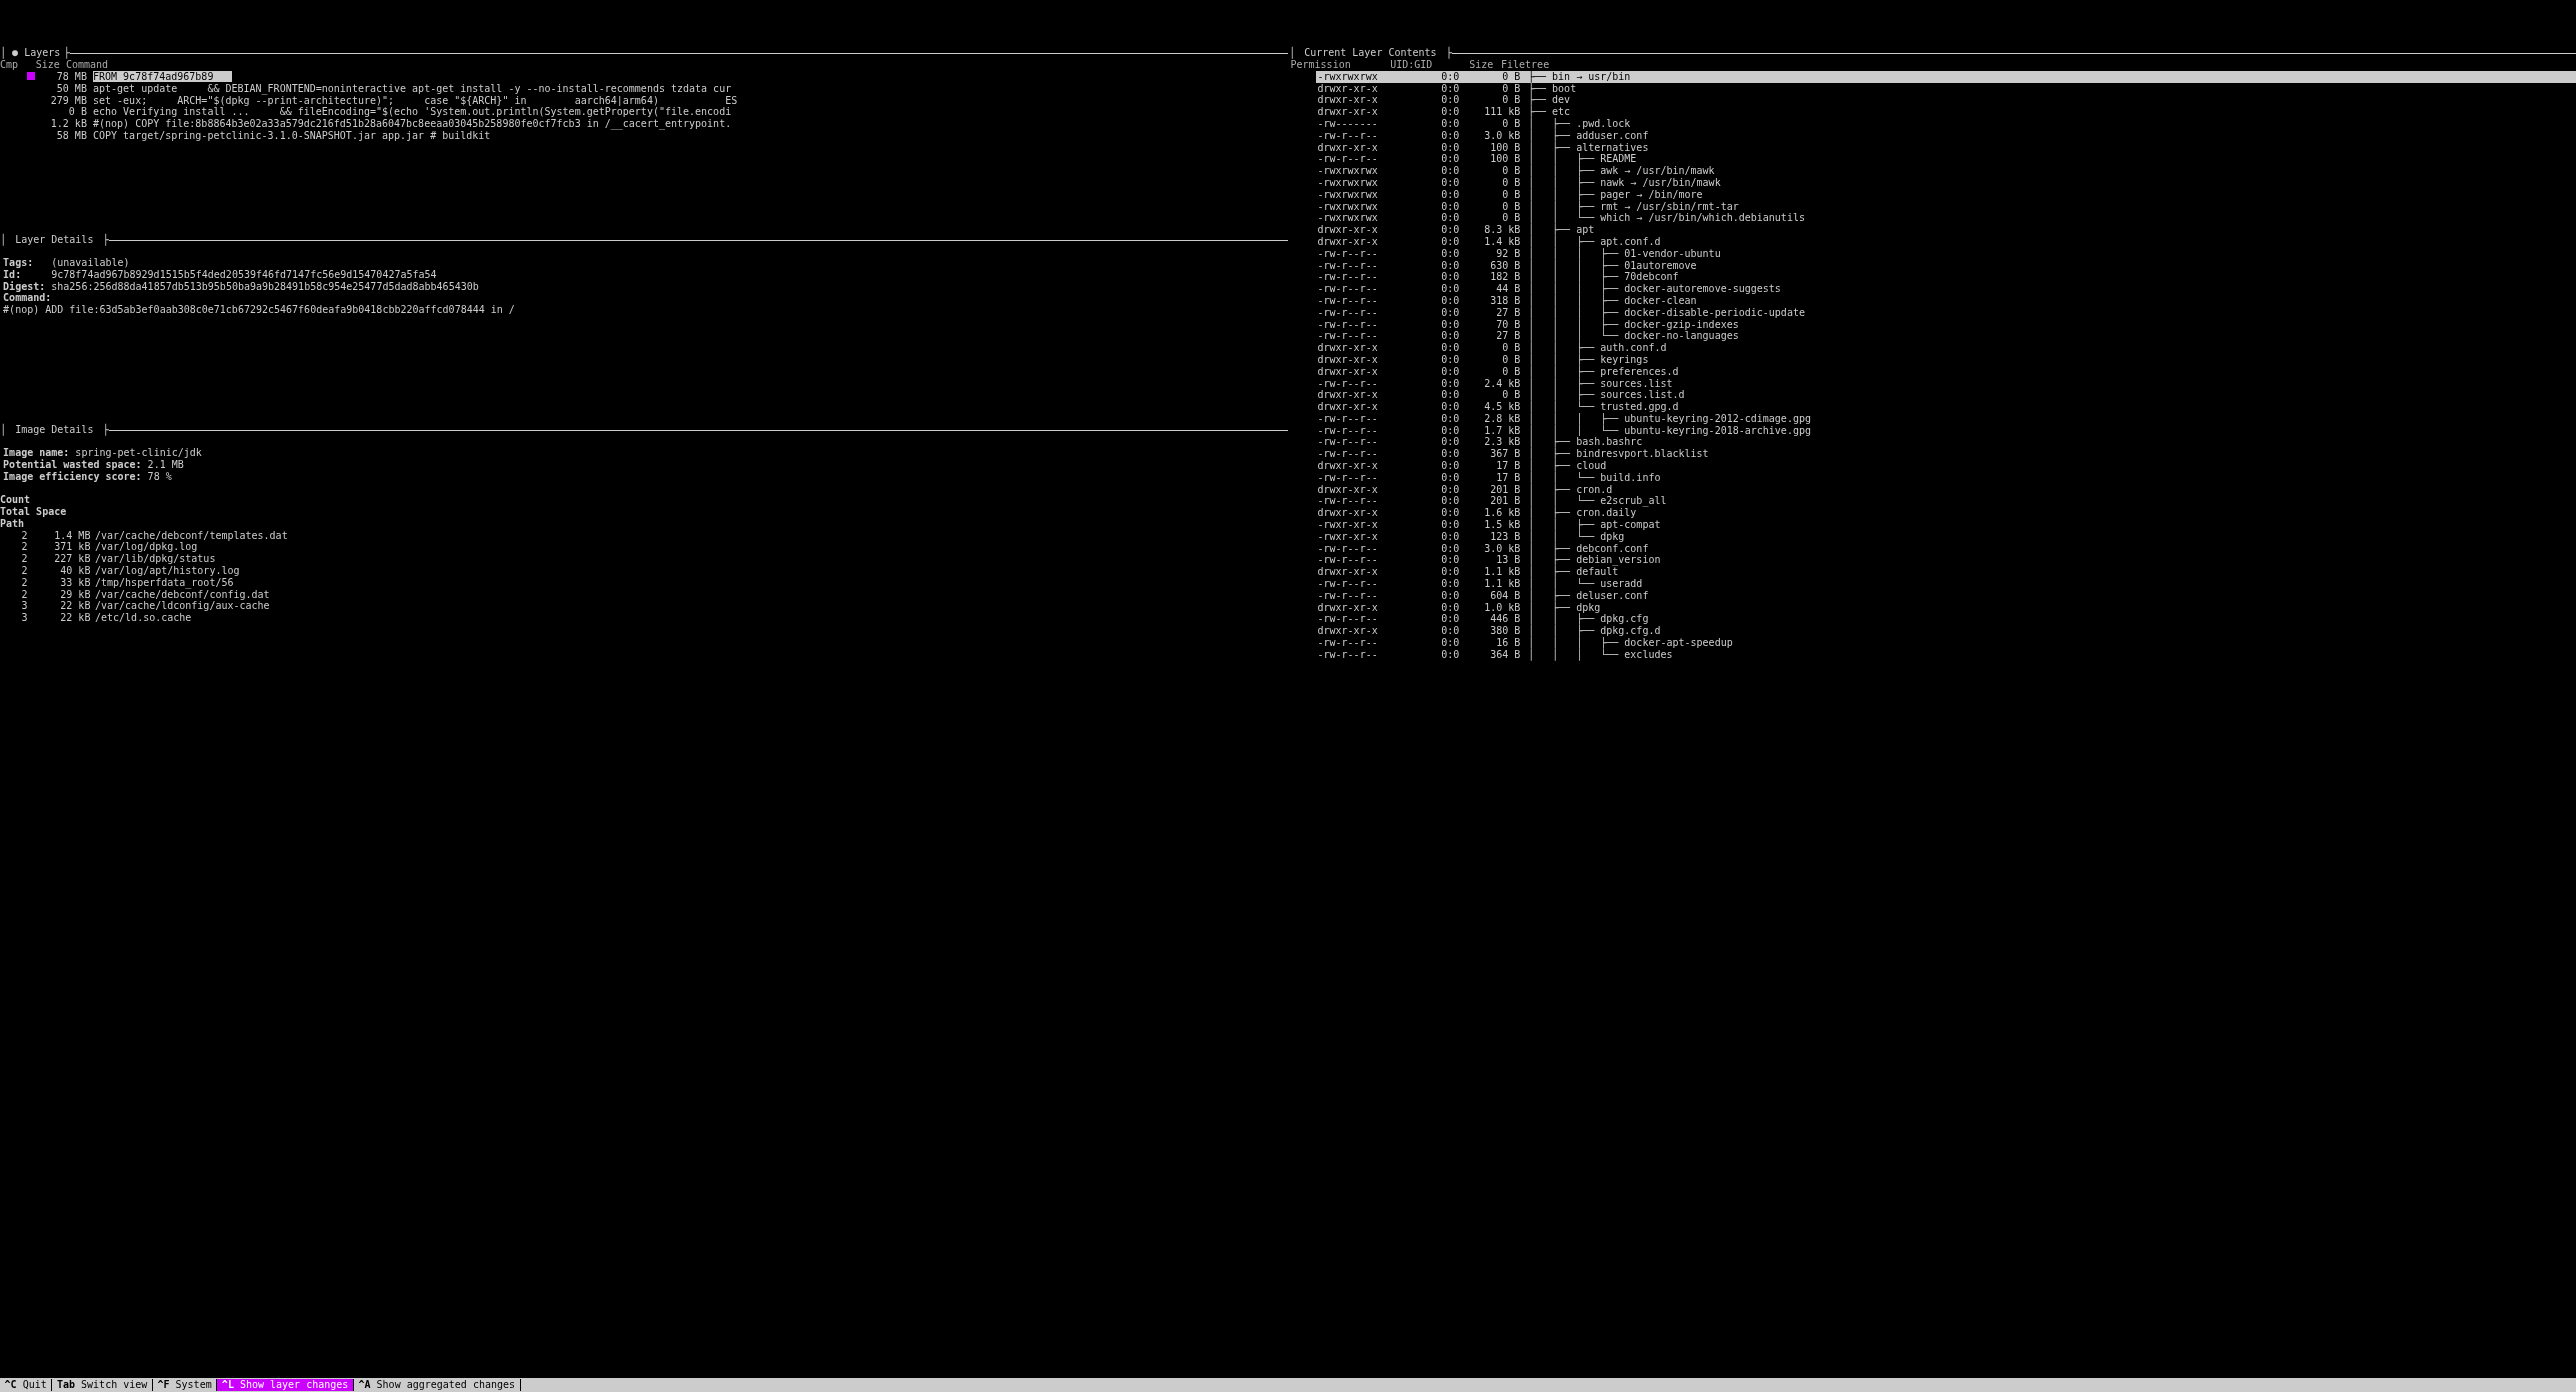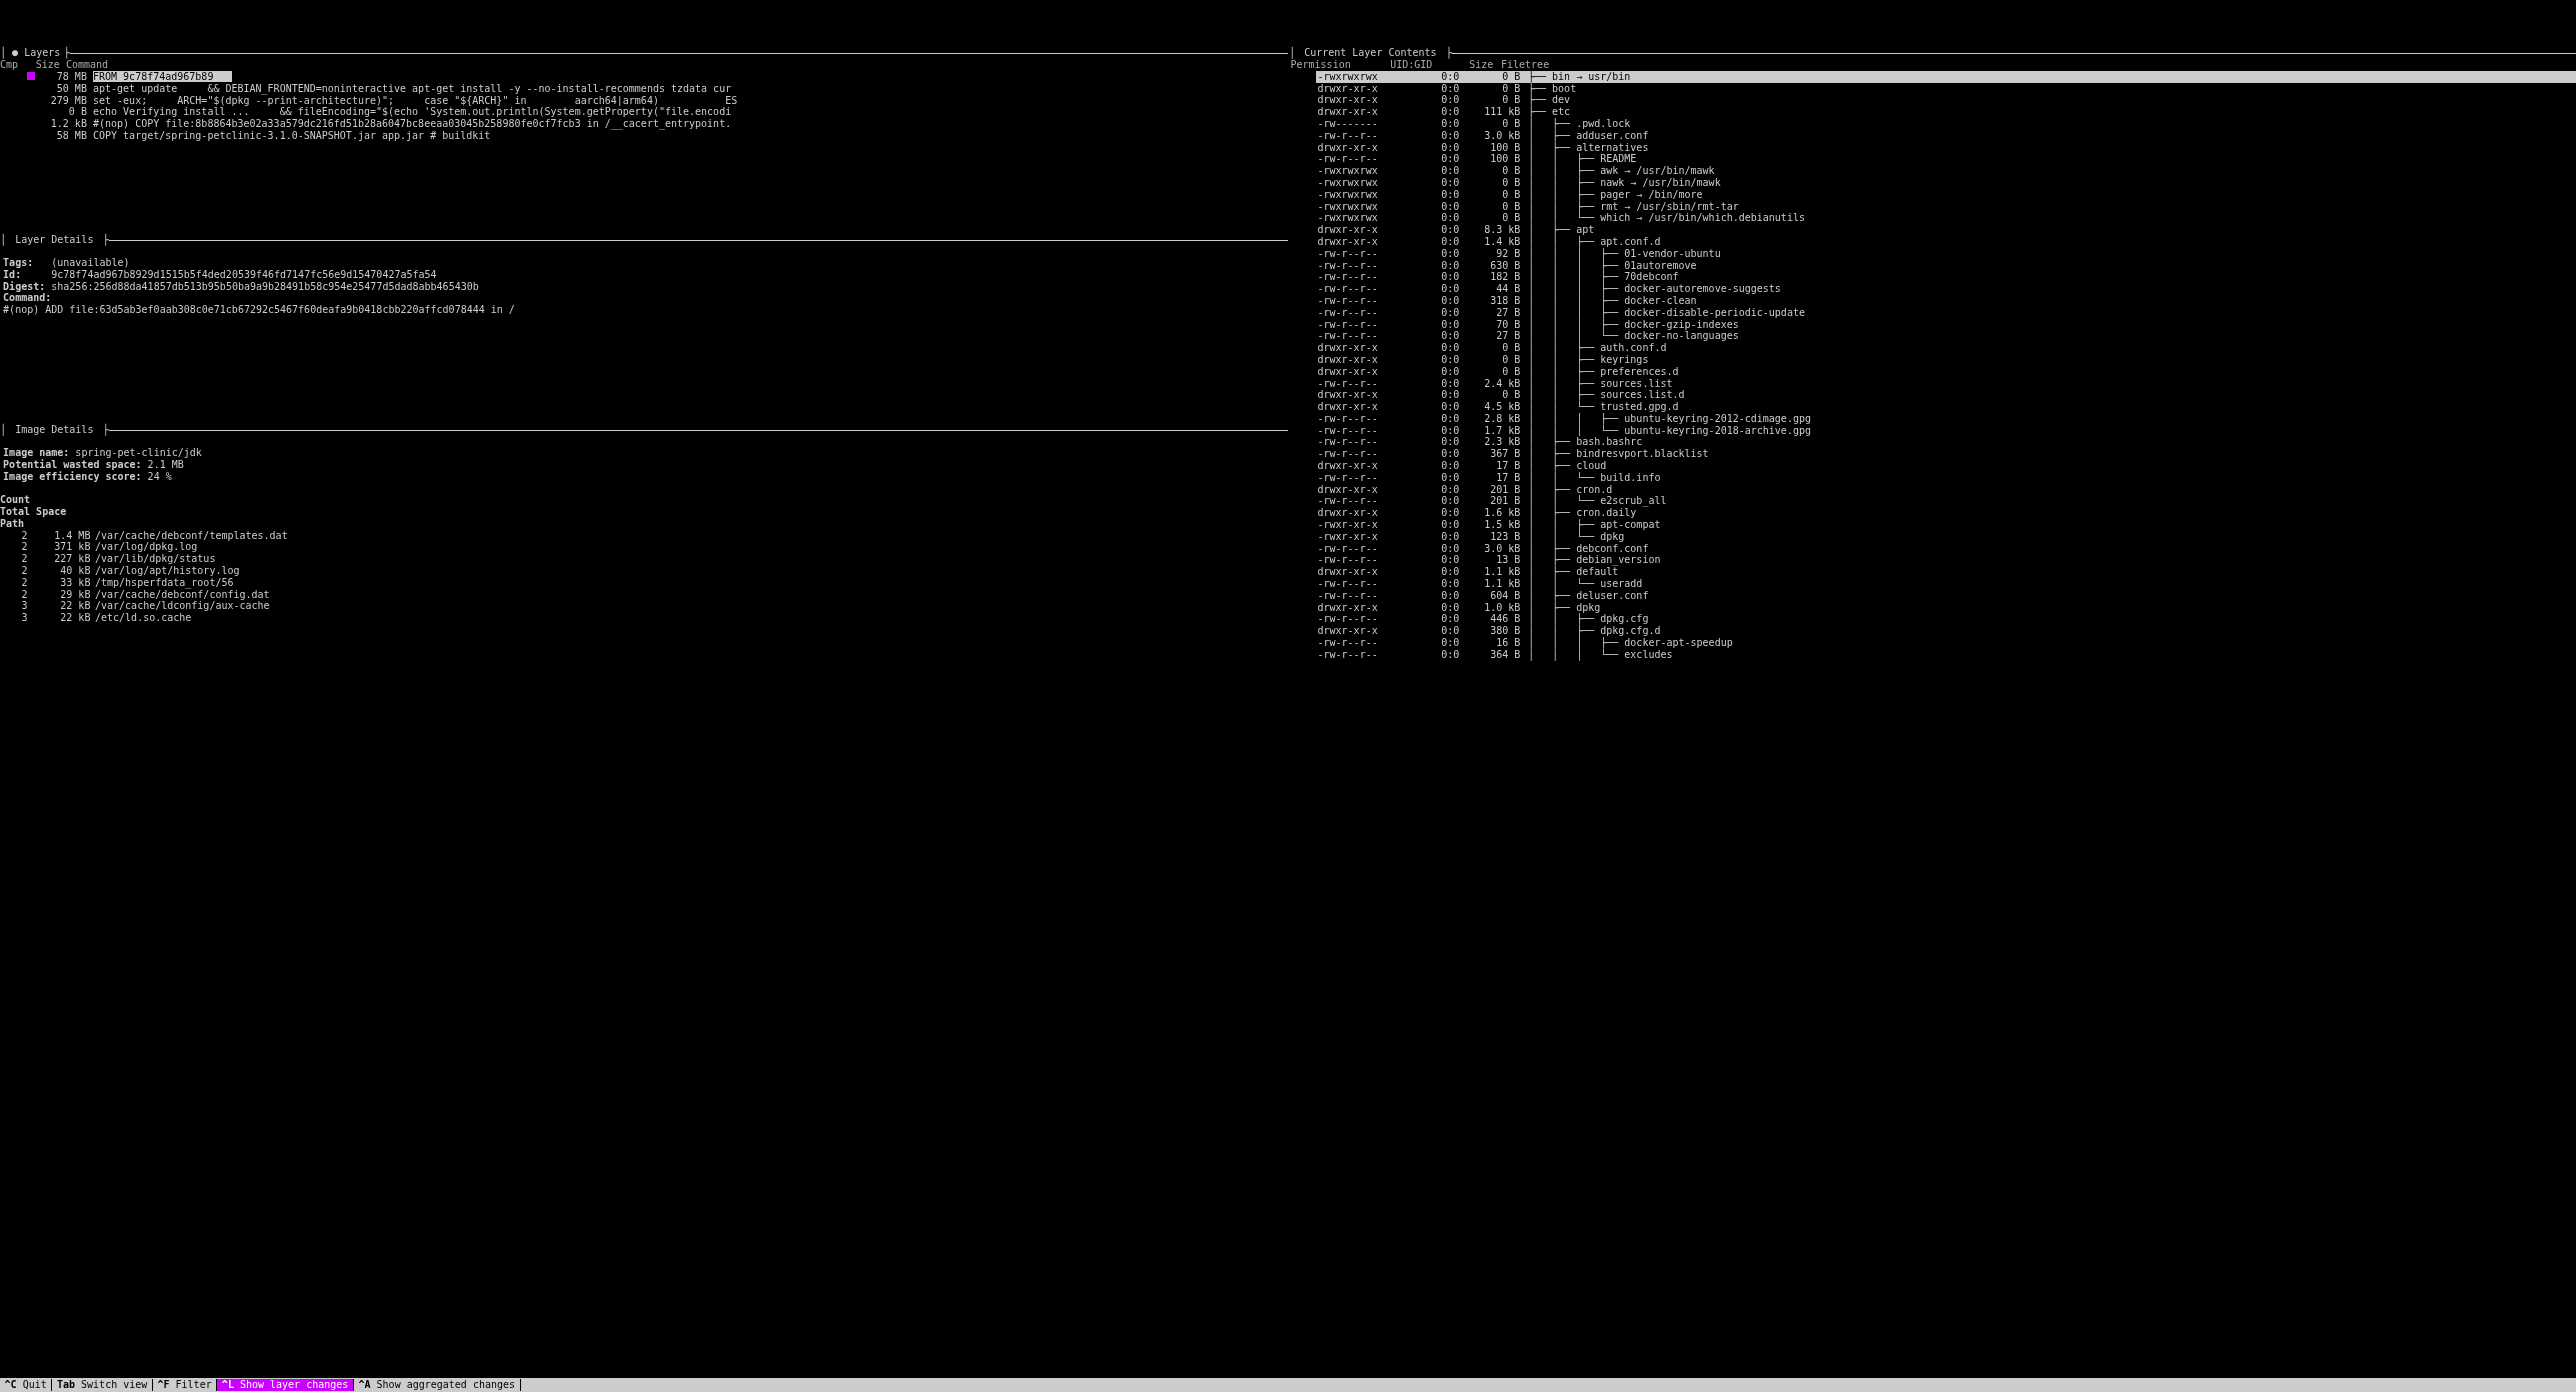--- a/index.html
+++ b/index.html
@@ -110,21 +110,21 @@
     <div class="kv">#(nop) ADD file:63d5ab3ef0aab308c0e71cb67292c5467f60deafa9b0418cbb220affcd078444 in /</div>
 
     <div style="height:108px"></div>
 
     <div class="titlebar">
       <span>│ </span><span class="section-title">Image Details</span><span> ├</span><span class="rule"></span>
     </div>
     <div style="height:11.5px"></div>
     <div class="kv"><span class="kv-label">Image name:</span> <span>spring-pet-clinic/jdk</span></div>
     <div class="kv"><span class="kv-label">Potential wasted space:</span> <span>2.1 MB</span></div>
-    <div class="kv"><span class="kv-label">Image efficiency score:</span> <span>24 %</span></div>
+    <div class="kv"><span class="kv-label">Image efficiency score:</span> <span>78 %</span></div>
     <div style="height:11.5px"></div>
     <div class="waste-row waste-hdr">
       <span class="w-count">Count</span>
       <span class="w-space">Total Space</span>
       <span class="w-path">Path</span>
     </div>
     <div id="waste-body"><div class="waste-row"><span class="w-count">2</span><span class="w-space">1.4 MB</span><span class="w-path">/var/cache/debconf/templates.dat</span></div><div class="waste-row"><span class="w-count">2</span><span class="w-space">371 kB</span><span class="w-path">/var/log/dpkg.log</span></div><div class="waste-row"><span class="w-count">2</span><span class="w-space">227 kB</span><span class="w-path">/var/lib/dpkg/status</span></div><div class="waste-row"><span class="w-count">2</span><span class="w-space">40 kB</span><span class="w-path">/var/log/apt/history.log</span></div><div class="waste-row"><span class="w-count">2</span><span class="w-space">33 kB</span><span class="w-path">/tmp/hsperfdata_root/56</span></div><div class="waste-row"><span class="w-count">2</span><span class="w-space">29 kB</span><span class="w-path">/var/cache/debconf/config.dat</span></div><div class="waste-row"><span class="w-count">3</span><span class="w-space">22 kB</span><span class="w-path">/var/cache/ldconfig/aux-cache</span></div><div class="waste-row"><span class="w-count">3</span><span class="w-space">22 kB</span><span class="w-path">/etc/ld.so.cache</span></div></div>
   </div>
 
   <div class="right">
@@ -137,20 +137,20 @@
       <span class="r-size">Size</span>
       <span class="r-tree">Filetree</span>
     </div>
     <div id="contents-body" class="contents-body"><div class="filerow sel"><span class="r-perm">-rwxrwxrwx</span><span class="r-uid">0:0</span><span class="r-size">0 B</span><span class="r-tree">├── bin → usr/bin</span></div><div class="filerow"><span class="r-perm">drwxr-xr-x</span><span class="r-uid">0:0</span><span class="r-size">0 B</span><span class="r-tree">├── boot</span></div><div class="filerow"><span class="r-perm">drwxr-xr-x</span><span class="r-uid">0:0</span><span class="r-size">0 B</span><span class="r-tree">├── dev</span></div><div class="filerow"><span class="r-perm">drwxr-xr-x</span><span class="r-uid">0:0</span><span class="r-size">111 kB</span><span class="r-tree">├── etc</span></div><div class="filerow"><span class="r-perm">-rw-------</span><span class="r-uid">0:0</span><span class="r-size">0 B</span><span class="r-tree">│   ├── .pwd.lock</span></div><div class="filerow"><span class="r-perm">-rw-r--r--</span><span class="r-uid">0:0</span><span class="r-size">3.0 kB</span><span class="r-tree">│   ├── adduser.conf</span></div><div class="filerow"><span class="r-perm">drwxr-xr-x</span><span class="r-uid">0:0</span><span class="r-size">100 B</span><span class="r-tree">│   ├── alternatives</span></div><div class="filerow"><span class="r-perm">-rw-r--r--</span><span class="r-uid">0:0</span><span class="r-size">100 B</span><span class="r-tree">│   │   ├── README</span></div><div class="filerow"><span class="r-perm">-rwxrwxrwx</span><span class="r-uid">0:0</span><span class="r-size">0 B</span><span class="r-tree">│   │   ├── awk → /usr/bin/mawk</span></div><div class="filerow"><span class="r-perm">-rwxrwxrwx</span><span class="r-uid">0:0</span><span class="r-size">0 B</span><span class="r-tree">│   │   ├── nawk → /usr/bin/mawk</span></div><div class="filerow"><span class="r-perm">-rwxrwxrwx</span><span class="r-uid">0:0</span><span class="r-size">0 B</span><span class="r-tree">│   │   ├── pager → /bin/more</span></div><div class="filerow"><span class="r-perm">-rwxrwxrwx</span><span class="r-uid">0:0</span><span class="r-size">0 B</span><span class="r-tree">│   │   ├── rmt → /usr/sbin/rmt-tar</span></div><div class="filerow"><span class="r-perm">-rwxrwxrwx</span><span class="r-uid">0:0</span><span class="r-size">0 B</span><span class="r-tree">│   │   └── which → /usr/bin/which.debianutils</span></div><div class="filerow"><span class="r-perm">drwxr-xr-x</span><span class="r-uid">0:0</span><span class="r-size">8.3 kB</span><span class="r-tree">│   ├── apt</span></div><div class="filerow"><span class="r-perm">drwxr-xr-x</span><span class="r-uid">0:0</span><span class="r-size">1.4 kB</span><span class="r-tree">│   │   ├── apt.conf.d</span></div><div class="filerow"><span class="r-perm">-rw-r--r--</span><span class="r-uid">0:0</span><span class="r-size">92 B</span><span class="r-tree">│   │   │   ├── 01-vendor-ubuntu</span></div><div class="filerow"><span class="r-perm">-rw-r--r--</span><span class="r-uid">0:0</span><span class="r-size">630 B</span><span class="r-tree">│   │   │   ├── 01autoremove</span></div><div class="filerow"><span class="r-perm">-rw-r--r--</span><span class="r-uid">0:0</span><span class="r-size">182 B</span><span class="r-tree">│   │   │   ├── 70debconf</span></div><div class="filerow"><span class="r-perm">-rw-r--r--</span><span class="r-uid">0:0</span><span class="r-size">44 B</span><span class="r-tree">│   │   │   ├── docker-autoremove-suggests</span></div><div class="filerow"><span class="r-perm">-rw-r--r--</span><span class="r-uid">0:0</span><span class="r-size">318 B</span><span class="r-tree">│   │   │   ├── docker-clean</span></div><div class="filerow"><span class="r-perm">-rw-r--r--</span><span class="r-uid">0:0</span><span class="r-size">27 B</span><span class="r-tree">│   │   │   ├── docker-disable-periodic-update</span></div><div class="filerow"><span class="r-perm">-rw-r--r--</span><span class="r-uid">0:0</span><span class="r-size">70 B</span><span class="r-tree">│   │   │   ├── docker-gzip-indexes</span></div><div class="filerow"><span class="r-perm">-rw-r--r--</span><span class="r-uid">0:0</span><span class="r-size">27 B</span><span class="r-tree">│   │   │   └── docker-no-languages</span></div><div class="filerow"><span class="r-perm">drwxr-xr-x</span><span class="r-uid">0:0</span><span class="r-size">0 B</span><span class="r-tree">│   │   ├── auth.conf.d</span></div><div class="filerow"><span class="r-perm">drwxr-xr-x</span><span class="r-uid">0:0</span><span class="r-size">0 B</span><span class="r-tree">│   │   ├── keyrings</span></div><div class="filerow"><span class="r-perm">drwxr-xr-x</span><span class="r-uid">0:0</span><span class="r-size">0 B</span><span class="r-tree">│   │   ├── preferences.d</span></div><div class="filerow"><span class="r-perm">-rw-r--r--</span><span class="r-uid">0:0</span><span class="r-size">2.4 kB</span><span class="r-tree">│   │   ├── sources.list</span></div><div class="filerow"><span class="r-perm">drwxr-xr-x</span><span class="r-uid">0:0</span><span class="r-size">0 B</span><span class="r-tree">│   │   ├── sources.list.d</span></div><div class="filerow"><span class="r-perm">drwxr-xr-x</span><span class="r-uid">0:0</span><span class="r-size">4.5 kB</span><span class="r-tree">│   │   └── trusted.gpg.d</span></div><div class="filerow"><span class="r-perm">-rw-r--r--</span><span class="r-uid">0:0</span><span class="r-size">2.8 kB</span><span class="r-tree">│   │   │   ├── ubuntu-keyring-2012-cdimage.gpg</span></div><div class="filerow"><span class="r-perm">-rw-r--r--</span><span class="r-uid">0:0</span><span class="r-size">1.7 kB</span><span class="r-tree">│   │   │   └── ubuntu-keyring-2018-archive.gpg</span></div><div class="filerow"><span class="r-perm">-rw-r--r--</span><span class="r-uid">0:0</span><span class="r-size">2.3 kB</span><span class="r-tree">│   ├── bash.bashrc</span></div><div class="filerow"><span class="r-perm">-rw-r--r--</span><span class="r-uid">0:0</span><span class="r-size">367 B</span><span class="r-tree">│   ├── bindresvport.blacklist</span></div><div class="filerow"><span class="r-perm">drwxr-xr-x</span><span class="r-uid">0:0</span><span class="r-size">17 B</span><span class="r-tree">│   ├── cloud</span></div><div class="filerow"><span class="r-perm">-rw-r--r--</span><span class="r-uid">0:0</span><span class="r-size">17 B</span><span class="r-tree">│   │   └── build.info</span></div><div class="filerow"><span class="r-perm">drwxr-xr-x</span><span class="r-uid">0:0</span><span class="r-size">201 B</span><span class="r-tree">│   ├── cron.d</span></div><div class="filerow"><span class="r-perm">-rw-r--r--</span><span class="r-uid">0:0</span><span class="r-size">201 B</span><span class="r-tree">│   │   └── e2scrub_all</span></div><div class="filerow"><span class="r-perm">drwxr-xr-x</span><span class="r-uid">0:0</span><span class="r-size">1.6 kB</span><span class="r-tree">│   ├── cron.daily</span></div><div class="filerow"><span class="r-perm">-rwxr-xr-x</span><span class="r-uid">0:0</span><span class="r-size">1.5 kB</span><span class="r-tree">│   │   ├── apt-compat</span></div><div class="filerow"><span class="r-perm">-rwxr-xr-x</span><span class="r-uid">0:0</span><span class="r-size">123 B</span><span class="r-tree">│   │   └── dpkg</span></div><div class="filerow"><span class="r-perm">-rw-r--r--</span><span class="r-uid">0:0</span><span class="r-size">3.0 kB</span><span class="r-tree">│   ├── debconf.conf</span></div><div class="filerow"><span class="r-perm">-rw-r--r--</span><span class="r-uid">0:0</span><span class="r-size">13 B</span><span class="r-tree">│   ├── debian_version</span></div><div class="filerow"><span class="r-perm">drwxr-xr-x</span><span class="r-uid">0:0</span><span class="r-size">1.1 kB</span><span class="r-tree">│   ├── default</span></div><div class="filerow"><span class="r-perm">-rw-r--r--</span><span class="r-uid">0:0</span><span class="r-size">1.1 kB</span><span class="r-tree">│   │   └── useradd</span></div><div class="filerow"><span class="r-perm">-rw-r--r--</span><span class="r-uid">0:0</span><span class="r-size">604 B</span><span class="r-tree">│   ├── deluser.conf</span></div><div class="filerow"><span class="r-perm">drwxr-xr-x</span><span class="r-uid">0:0</span><span class="r-size">1.0 kB</span><span class="r-tree">│   ├── dpkg</span></div><div class="filerow"><span class="r-perm">-rw-r--r--</span><span class="r-uid">0:0</span><span class="r-size">446 B</span><span class="r-tree">│   │   ├── dpkg.cfg</span></div><div class="filerow"><span class="r-perm">drwxr-xr-x</span><span class="r-uid">0:0</span><span class="r-size">380 B</span><span class="r-tree">│   │   ├── dpkg.cfg.d</span></div><div class="filerow"><span class="r-perm">-rw-r--r--</span><span class="r-uid">0:0</span><span class="r-size">16 B</span><span class="r-tree">│   │   │   ├── docker-apt-speedup</span></div><div class="filerow"><span class="r-perm">-rw-r--r--</span><span class="r-uid">0:0</span><span class="r-size">364 B</span><span class="r-tree">│   │   │   └── excludes</span></div></div>
   </div>
 </div>
 
 <div class="footer">
   <span class="cell"><span class="key">^C</span> <span>Quit</span></span>
   <span class="cell"><span class="key">Tab</span> <span>Switch view</span></span>
-  <span class="cell"><span class="key">^F</span> <span>Filter</span></span>
+  <span class="cell"><span class="key">^F</span> <span>System</span></span>
   <span class="cell hot"><span class="key">^L</span> <span>Show layer changes</span></span>
   <span class="cell"><span class="key">^A</span> <span>Show aggregated changes</span></span>
 </div>
 
 
 
 
 
 </body></html>

